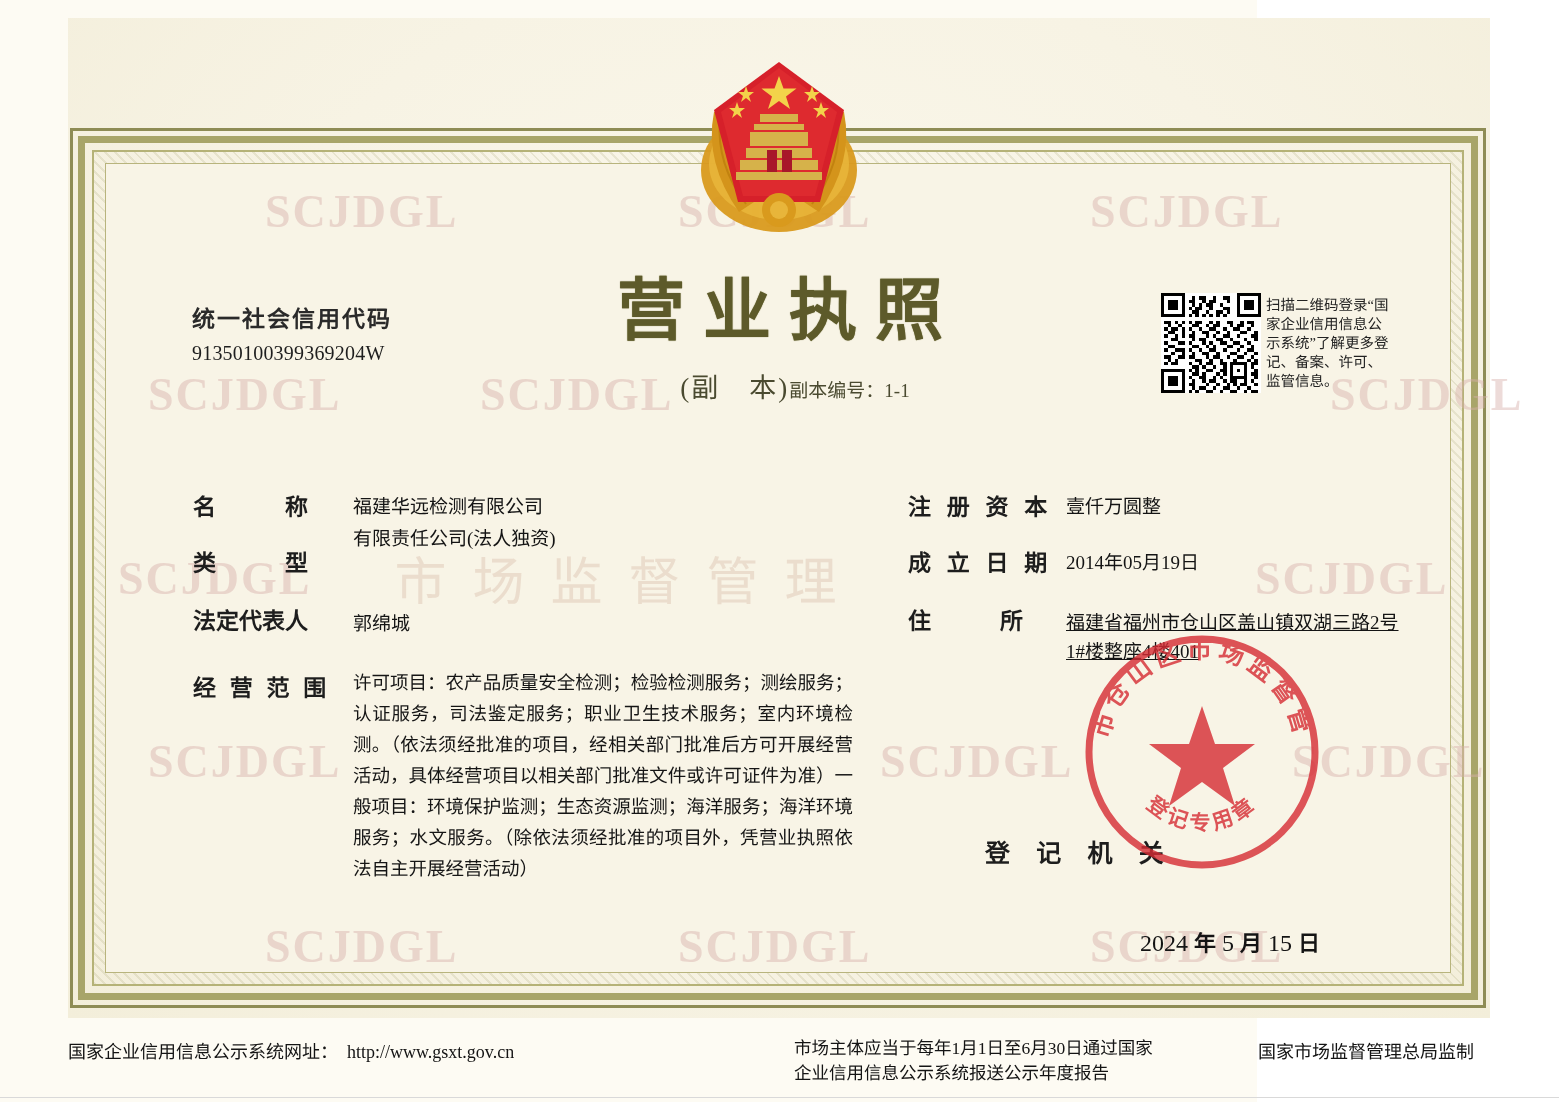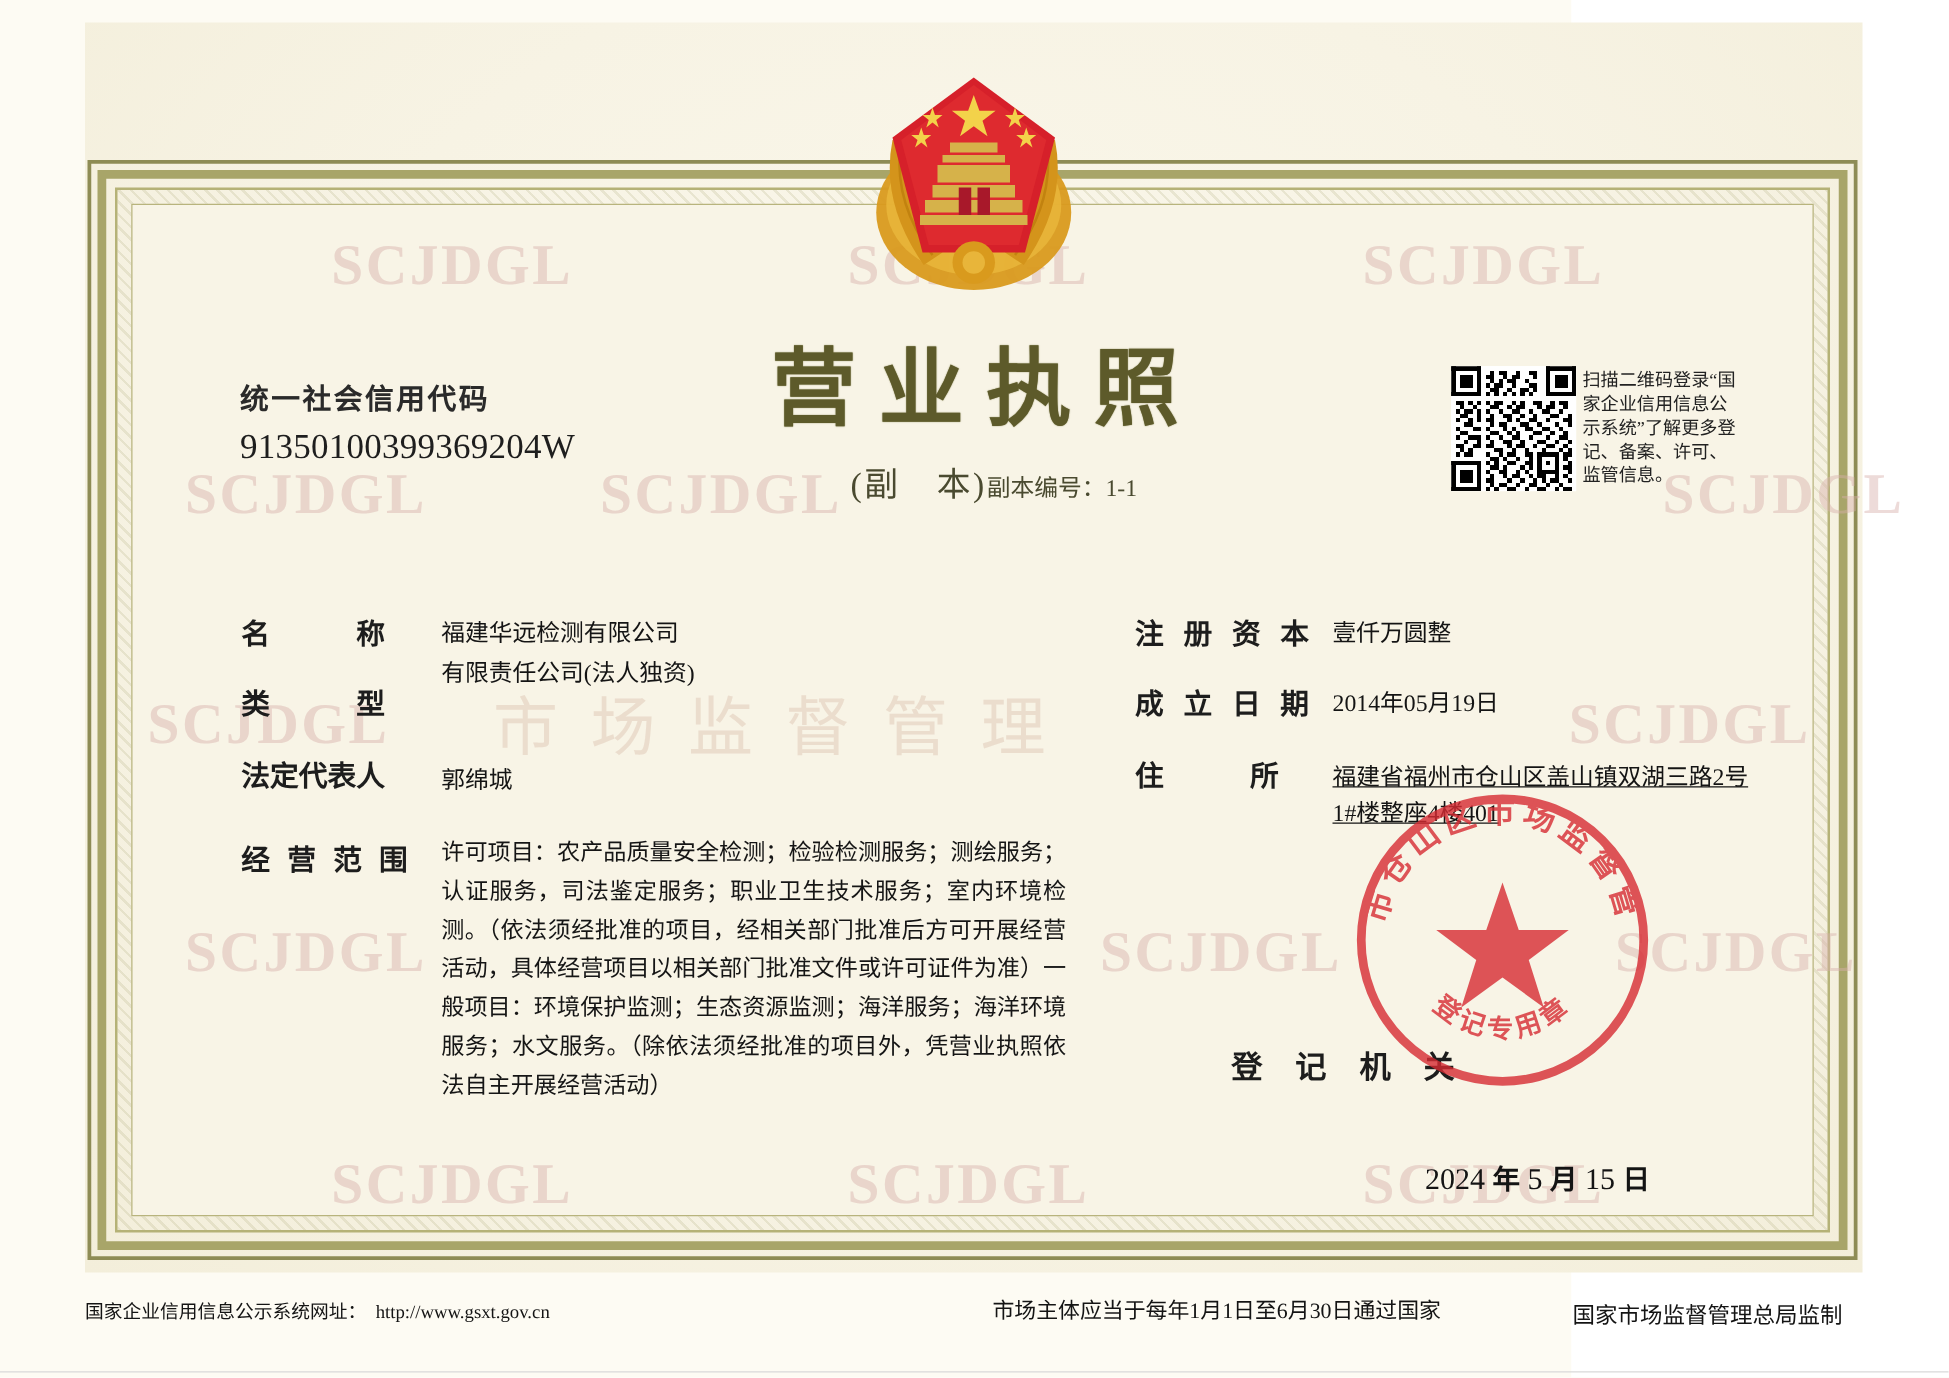--- a/index.html
+++ b/index.html
@@ -136,21 +136,21 @@
     position: absolute;
     left: 192px; top: 300px;
     font-size: 23px;
     letter-spacing: 2px;
     font-weight: bold;
     color: #2a2a2a;
   }
   .code-value {
     position: absolute;
     left: 192px; top: 342px;
-    font-size: 28px;
+    font-size: 20px;
     letter-spacing: 0.2px;
     color: #1e1e1e;
   }
 
   
   .qr-box {
     position: absolute;
     left: 1161px; top: 293px;
     width: 100px; height: 100px;
     background: #fff;
@@ -219,21 +219,21 @@
     position: absolute;
     left: 1078px; top: 628px;
     width: 248px; height: 248px;
     pointer-events: none;
   }
 
   
   .footer-left {
     position: absolute;
     left: 68px; top: 1037px;
-    font-size: 15px;
+    font-size: 18px;
     color: #141414;
     white-space: nowrap;
   }
   .footer-center {
     position: absolute;
     left: 794px; top: 1036px;
     font-size: 17.5px;
     line-height: 25px;
     color: #141414;
   }
@@ -589,17 +589,18 @@
     </svg>
   </div>
 
   <div class="date-line">
     <span class="num">2024</span><span class="cn">年</span><span class="num">5</span><span class="cn">月</span><span class="num">15</span><span class="cn">日</span>
   </div>
 
   <div class="footer-left">国家企业信用信息公示系统网址：　http://www.gsxt.gov.cn</div>
   <div class="footer-center">
     <div>市场主体应当于每年1月1日至6月30日通过国家</div>
+    <div>企业信用信息公示系统报送公示年度报告</div>
   </div>
   <div class="footer-right">国家市场监督管理总局监制</div>
 
   <div class="hairline"></div>
 </div>
 
 </body></html>

